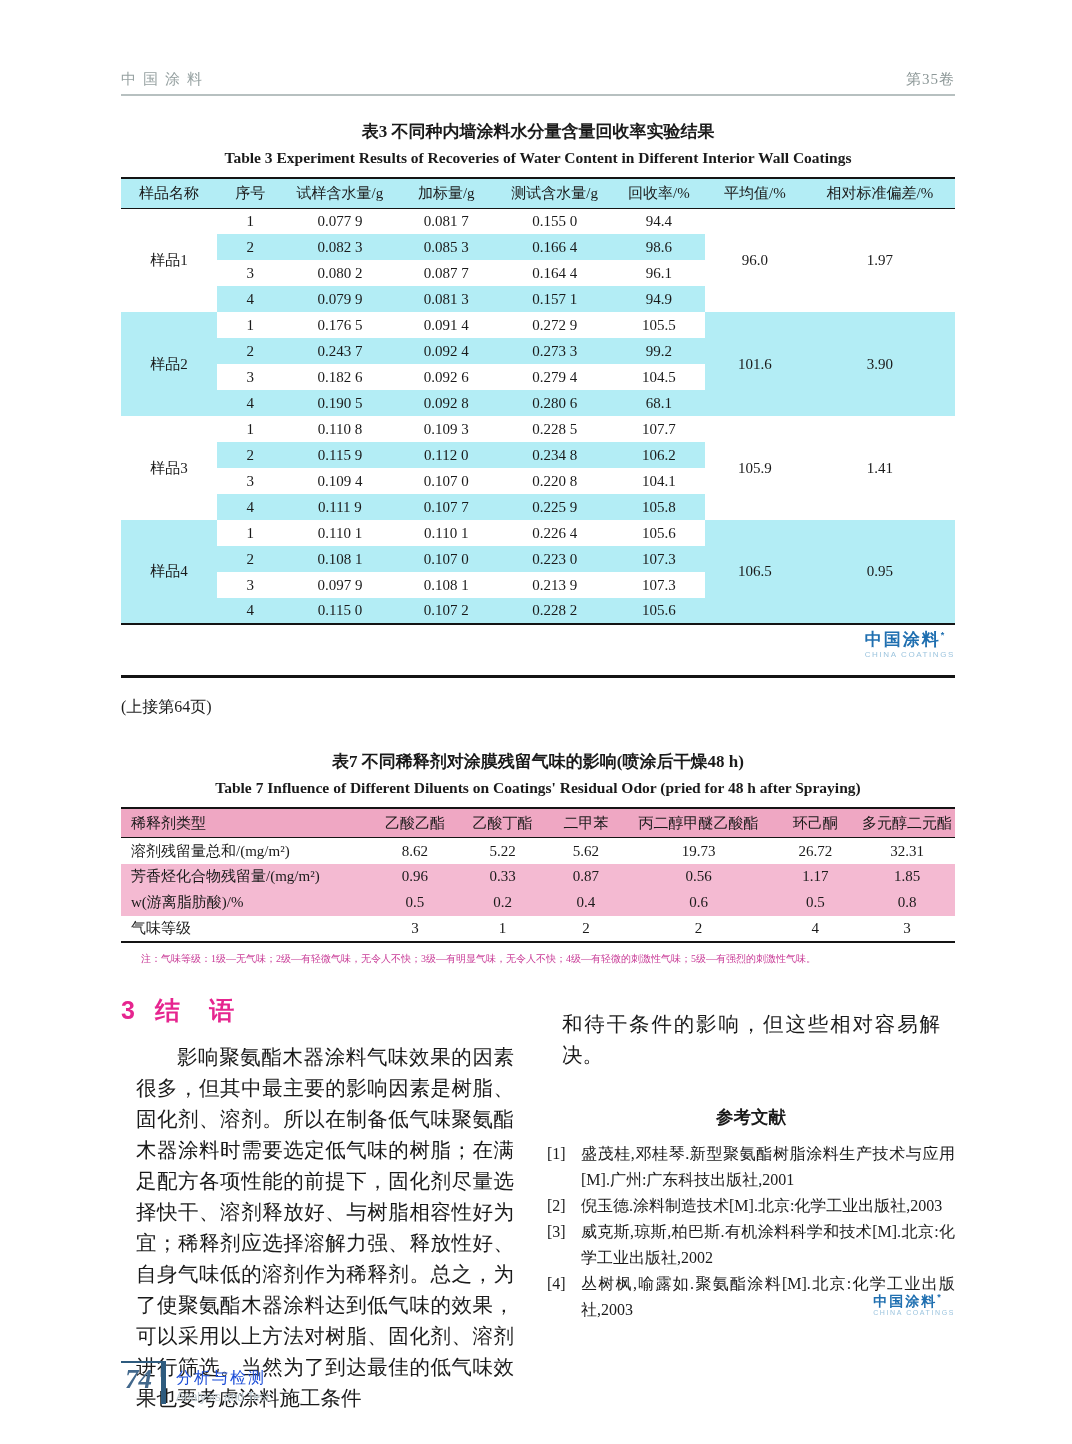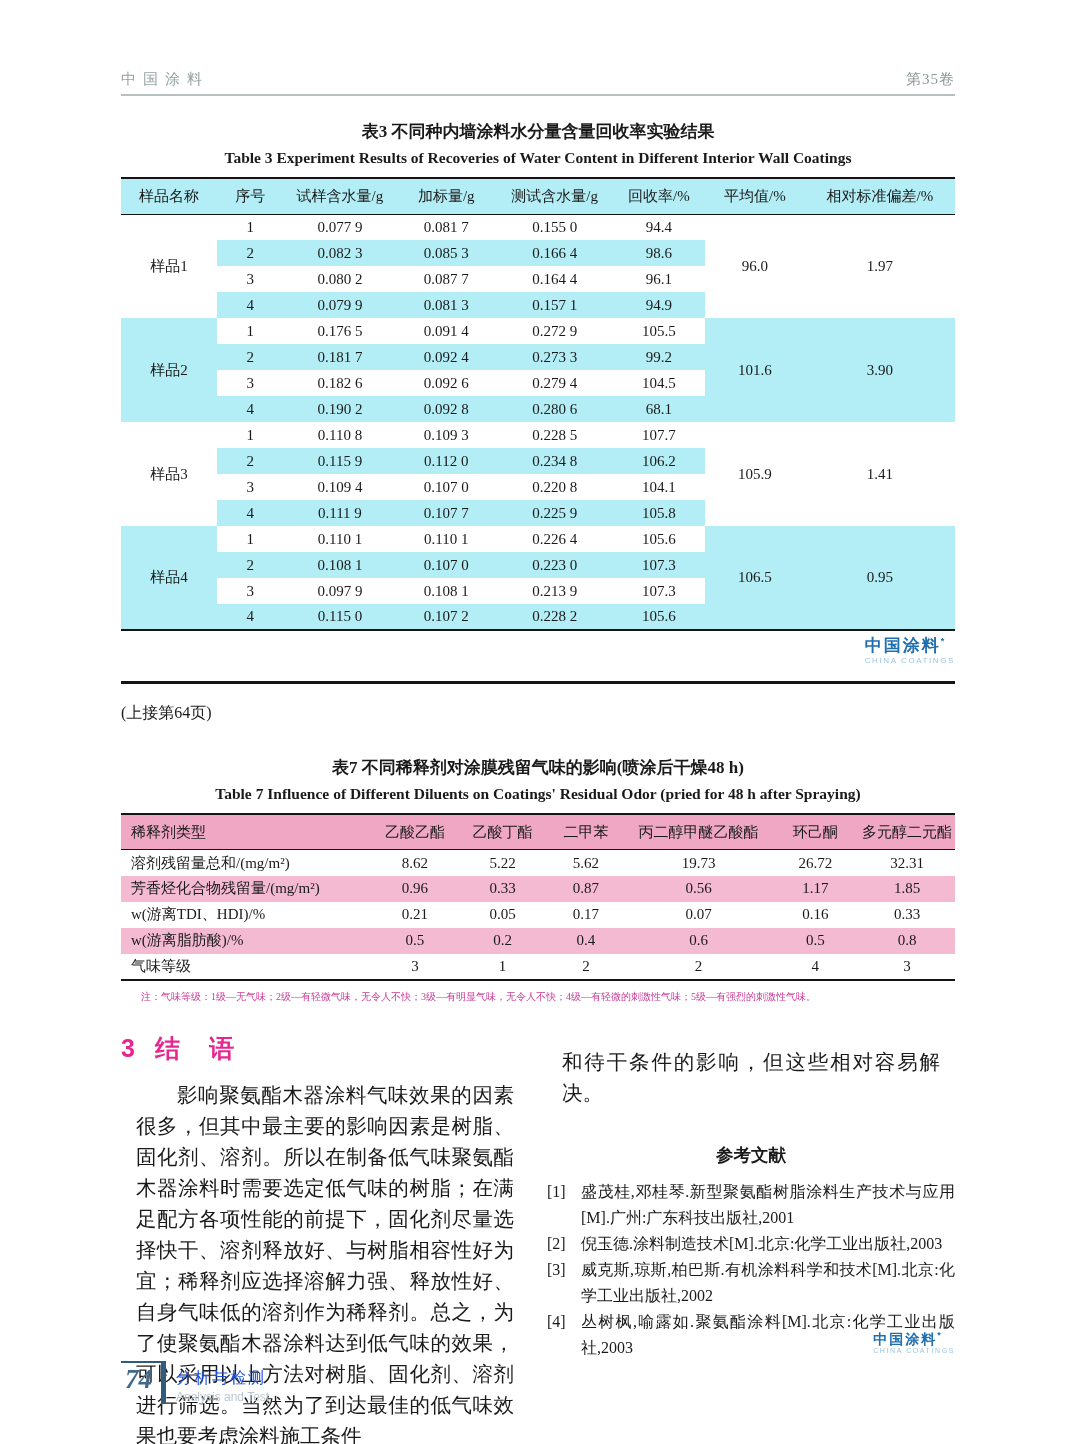--- a/index.html
+++ b/index.html
@@ -15,21 +15,21 @@
   .journal-name { letter-spacing:7px; }
   .volume-label { letter-spacing:1px; color:#8d9898; }
   .header-rule { border-bottom:2px solid #b7c0c0; margin-top:5px; }
 
   
   .t-title-cn { text-align:center; font-weight:bold; font-size:17px; margin-top:24px; }
   .t-title-en { text-align:center; font-weight:bold; font-size:15.5px; margin-top:6px; }
 
   table { width:100%; border-collapse:collapse; margin-top:10px;
     border-top:2.5px solid #141414; border-bottom:2.5px solid #141414; }
-  thead th { font-weight:normal; font-size:15px; height:36px;
+  thead th { font-weight:normal; font-size:15px; height:30px;
     border-bottom:1.5px solid #141414; text-align:center; }
   td { text-align:center; font-size:15px; height:26px; padding:0 2px; }
 
   .t3 thead th { background:var(--cyan,#b3edf5); }
   .t3 td.cyan { background:var(--cyan,#b3edf5); }
 
   .t7 thead th { background:var(--pink_header,#efa7c3); }
   .t7 tr.pink td { background:var(--pink_stripe,#f4bad2); }
   .t7 th.left, .t7 td.left { text-align:left; padding-left:10px; }
 
@@ -148,35 +148,35 @@
           <td>1</td>
           <td>0.176 5</td>
           <td>0.091 4</td>
           <td>0.272 9</td>
           <td>105.5</td>
           <td class="cyan" rowspan="4">101.6</td>
           <td class="cyan" rowspan="4">3.90</td>
         </tr>
         <tr>
           <td class="cyan">2</td>
-          <td class="cyan">0.181 7</td>
+          <td class="cyan">0.243 7</td>
           <td class="cyan">0.092 4</td>
           <td class="cyan">0.273 3</td>
           <td class="cyan">99.2</td>
         </tr>
         <tr>
           <td>3</td>
           <td>0.182 6</td>
           <td>0.092 6</td>
           <td>0.279 4</td>
           <td>104.5</td>
         </tr>
         <tr>
           <td class="cyan">4</td>
-          <td class="cyan">0.190 2</td>
+          <td class="cyan">0.190 5</td>
           <td class="cyan">0.092 8</td>
           <td class="cyan">0.280 6</td>
           <td class="cyan">68.1</td>
         </tr>
         <tr>
           <td rowspan="4">样品3</td>
           <td>1</td>
           <td>0.110 8</td>
           <td>0.109 3</td>
           <td>0.228 5</td>
@@ -285,29 +285,20 @@
           <td>32.31</td>
         </tr>
         <tr class="pink">
           <td class="left">芳香烃化合物残留量/(mg/m²)</td>
           <td>0.96</td>
           <td>0.33</td>
           <td>0.87</td>
           <td>0.56</td>
           <td>1.17</td>
           <td>1.85</td>
-        </tr>
-        <tr>
-          <td class="left">w(游离TDI、HDI)/%</td>
-          <td>0.21</td>
-          <td>0.05</td>
-          <td>0.17</td>
-          <td>0.07</td>
-          <td>0.16</td>
-          <td>0.33</td>
         </tr>
         <tr class="pink">
           <td class="left">w(游离脂肪酸)/%</td>
           <td>0.5</td>
           <td>0.2</td>
           <td>0.4</td>
           <td>0.6</td>
           <td>0.5</td>
           <td>0.8</td>
         </tr>

